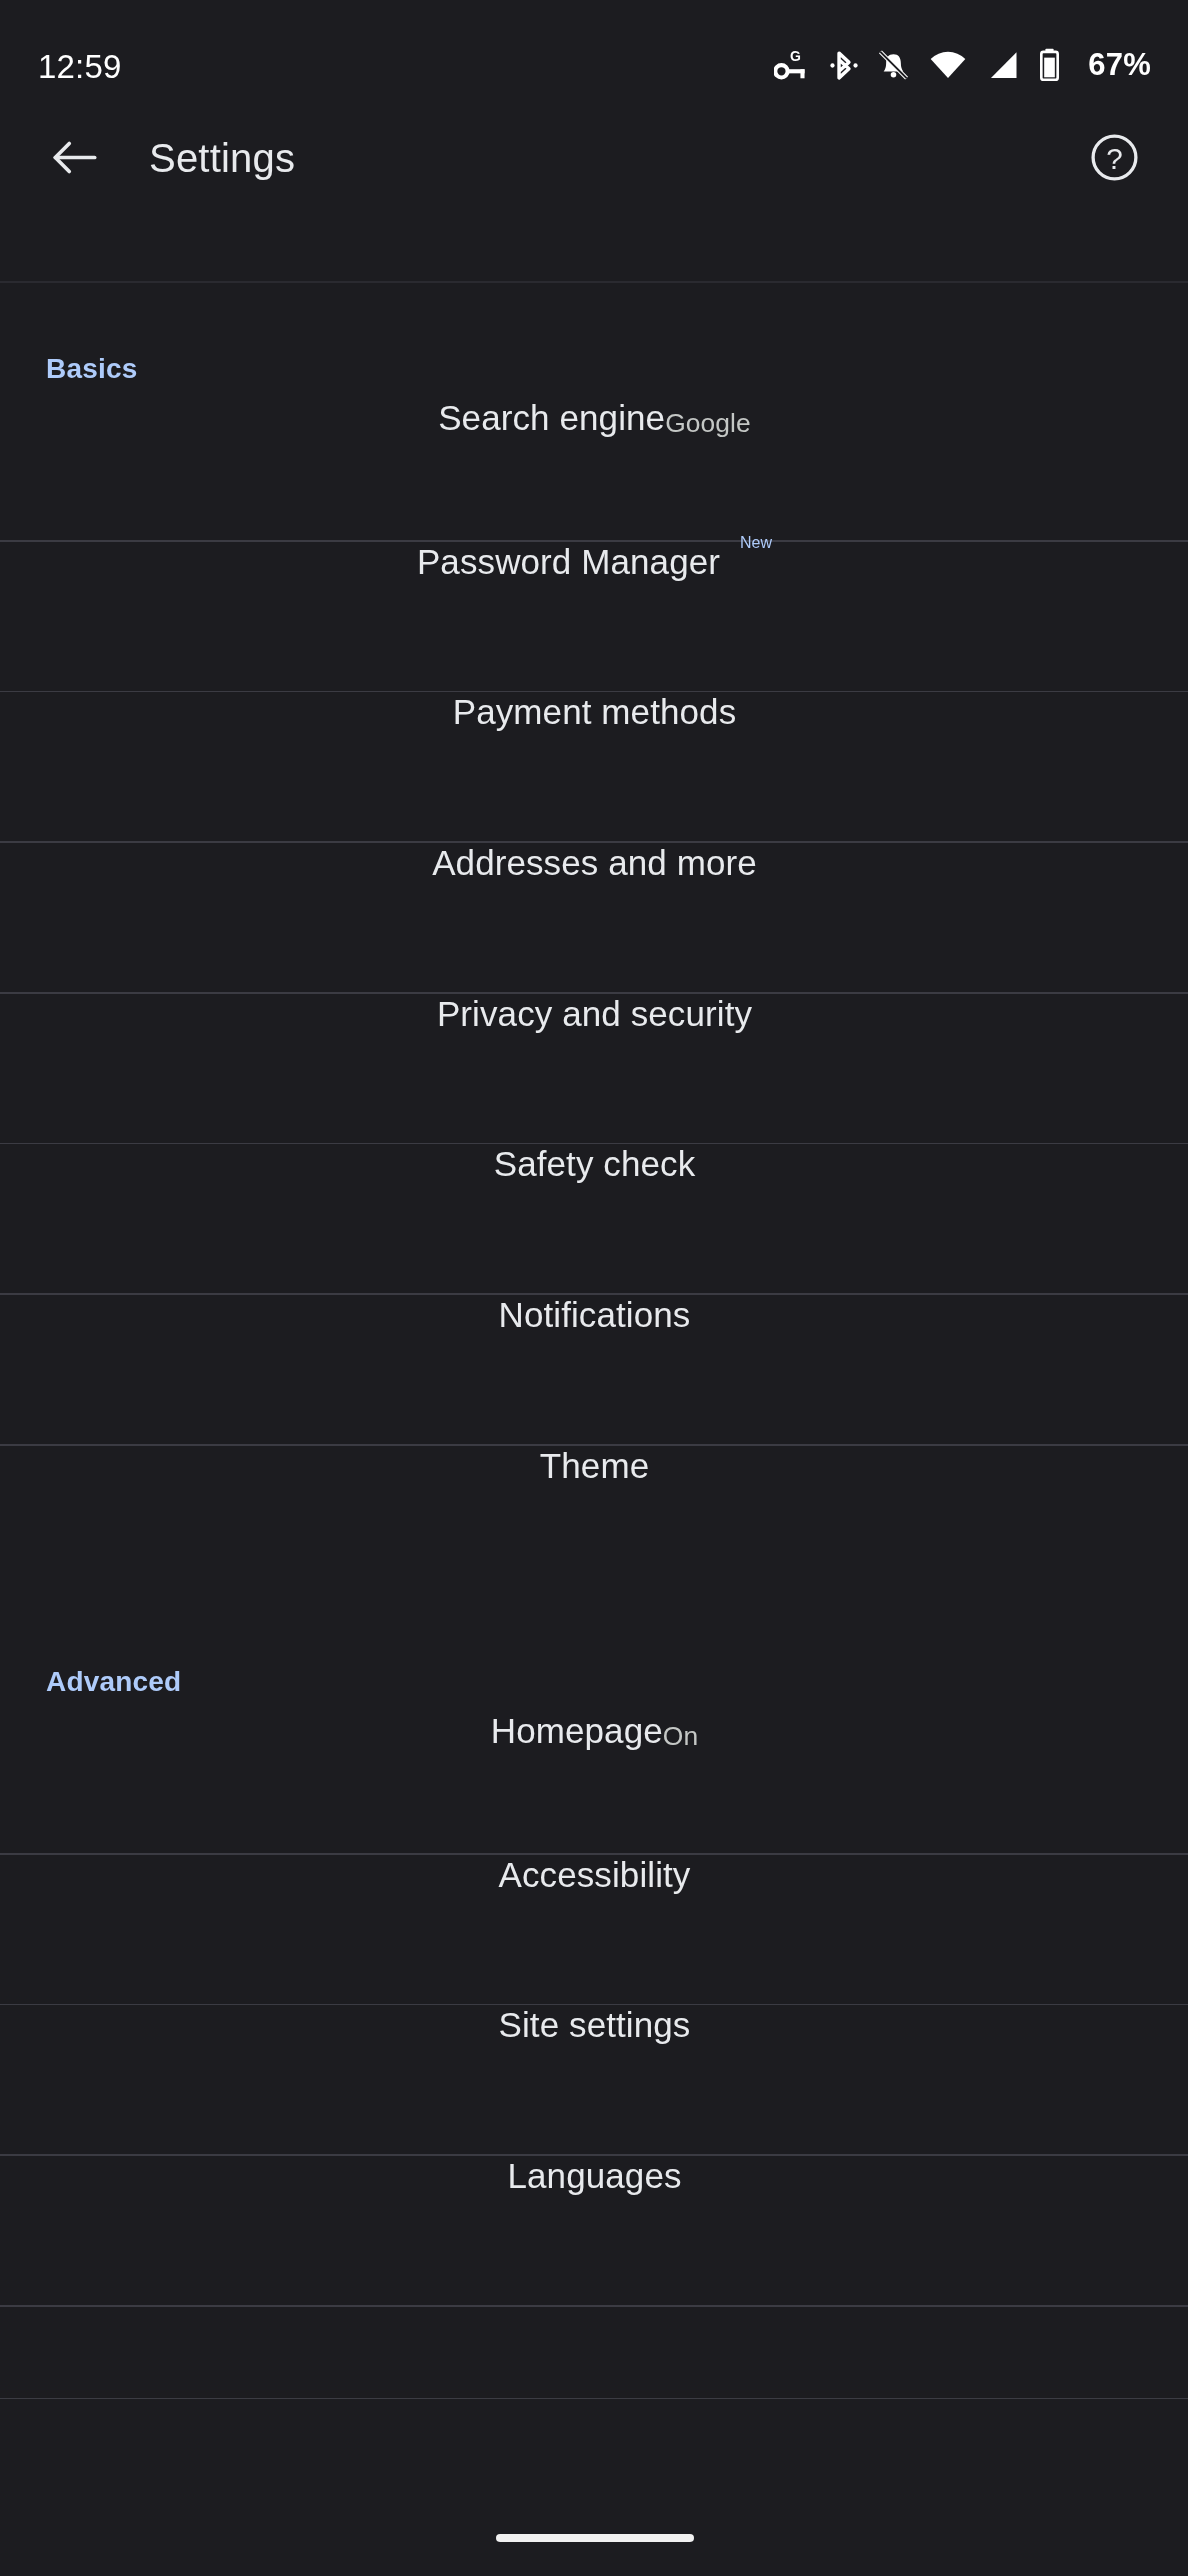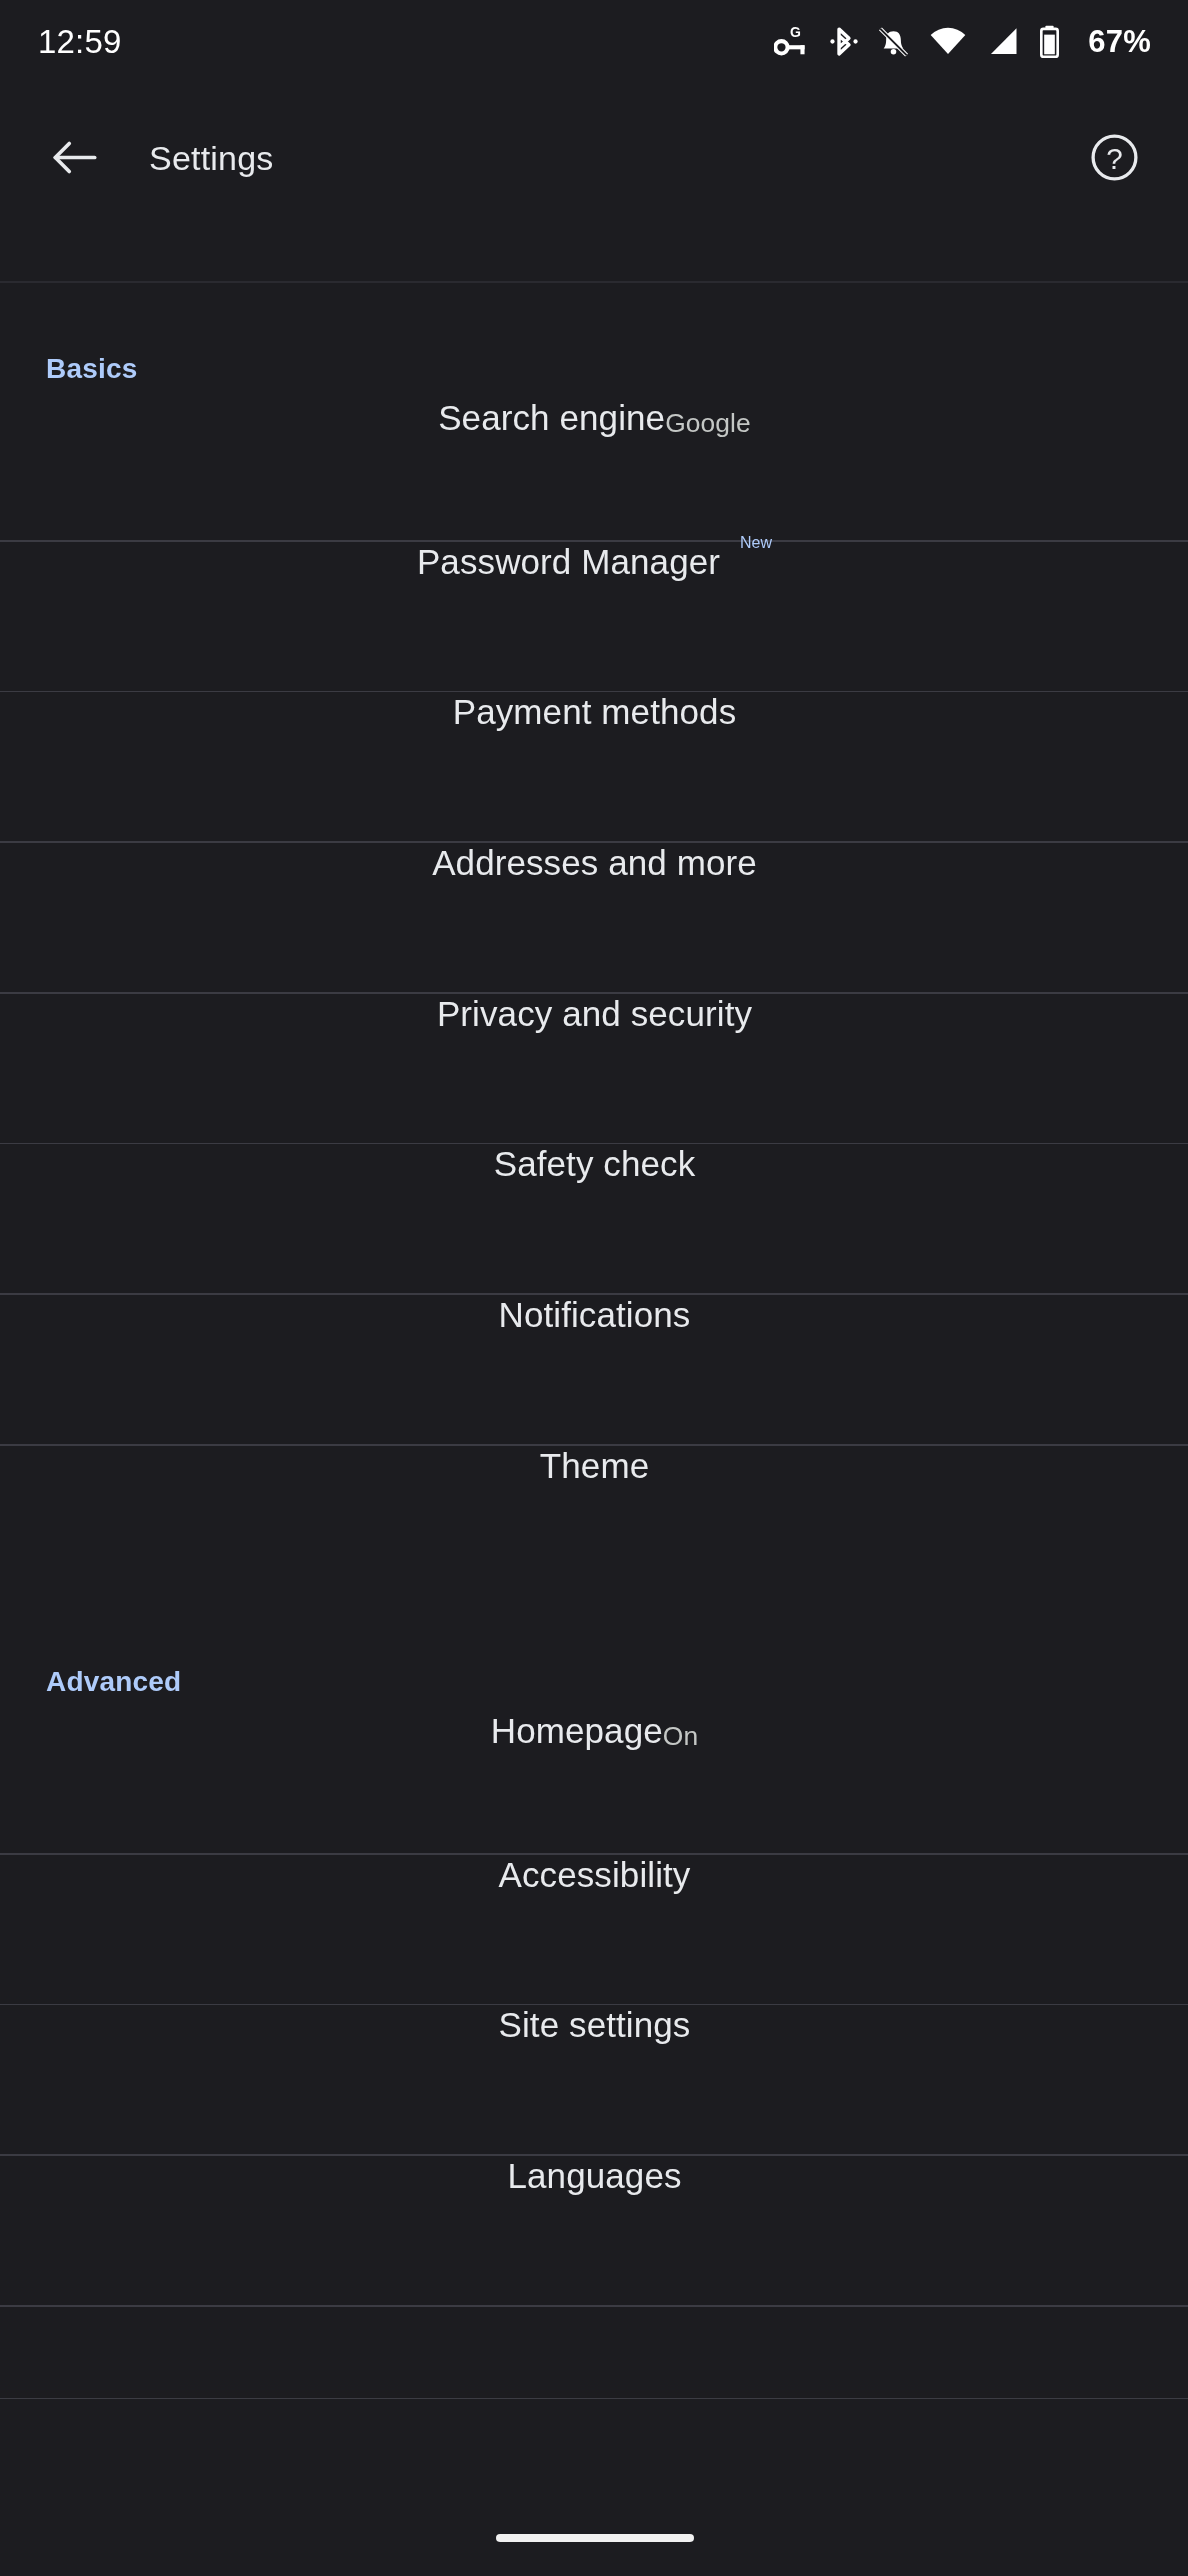--- a/index.html
+++ b/index.html
@@ -13,21 +13,21 @@
   #screen {
     position:relative;
     width:1189px; height:2576px;
     background:#1c1c20;
   }
 
   
   .statusbar {
     position:absolute; top:0; left:0;
     width:1189px; height:83px;
-    display:flex; align-items:center;
+    display:flex; align-items:flex-end;
     padding:0 38px;
     color:#ffffff;
   }
   .status-clock {
     font-size:33px; font-weight:500; letter-spacing:0.2px;
     color:#ffffff; line-height:1;
   }
   .status-spacer { flex:1 1 auto; }
   .status-icons {
     display:flex; align-items:center; gap:18px;
@@ -44,21 +44,21 @@
     width:1189px; height:149px;
     display:flex; align-items:center;
     padding:0 35px;
   }
   .back-btn {
     width:79px; height:79px;
     display:flex; align-items:center; justify-content:center;
     flex:0 0 auto;
   }
   .appbar-title {
-    font-size:34px; font-weight:400;
+    font-size:40px; font-weight:400;
     color:#e8eaed; letter-spacing:0.2px;
     margin-left:35px; line-height:1;
   }
   .appbar-spacer { flex:1 1 auto; }
   .help-btn {
     width:79px; height:79px;
     display:flex; align-items:center; justify-content:center;
     flex:0 0 auto;
   }
   .appbar-sep {

